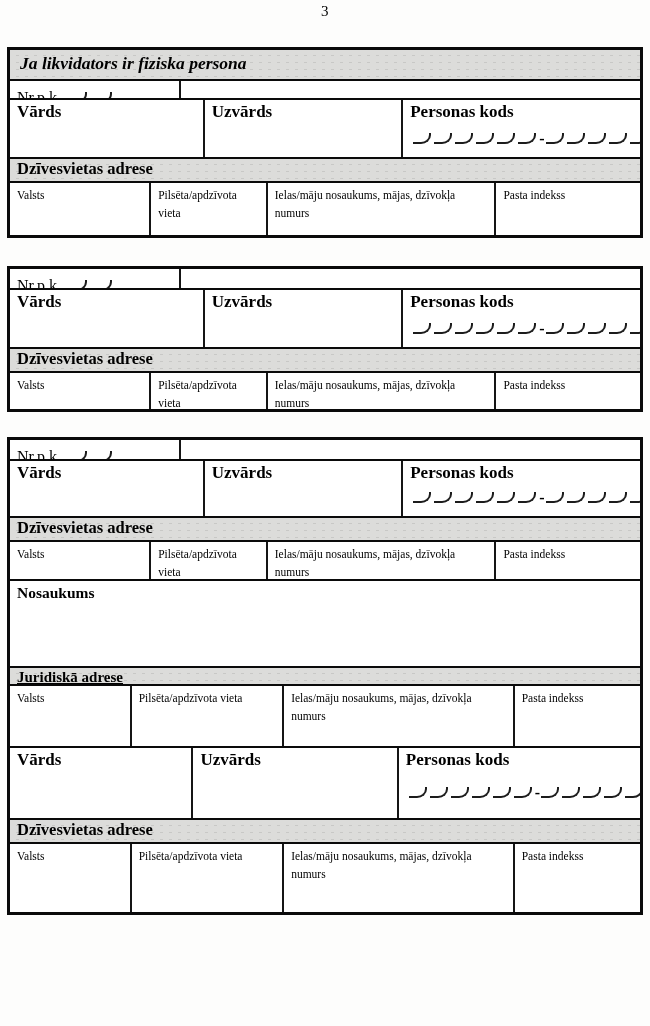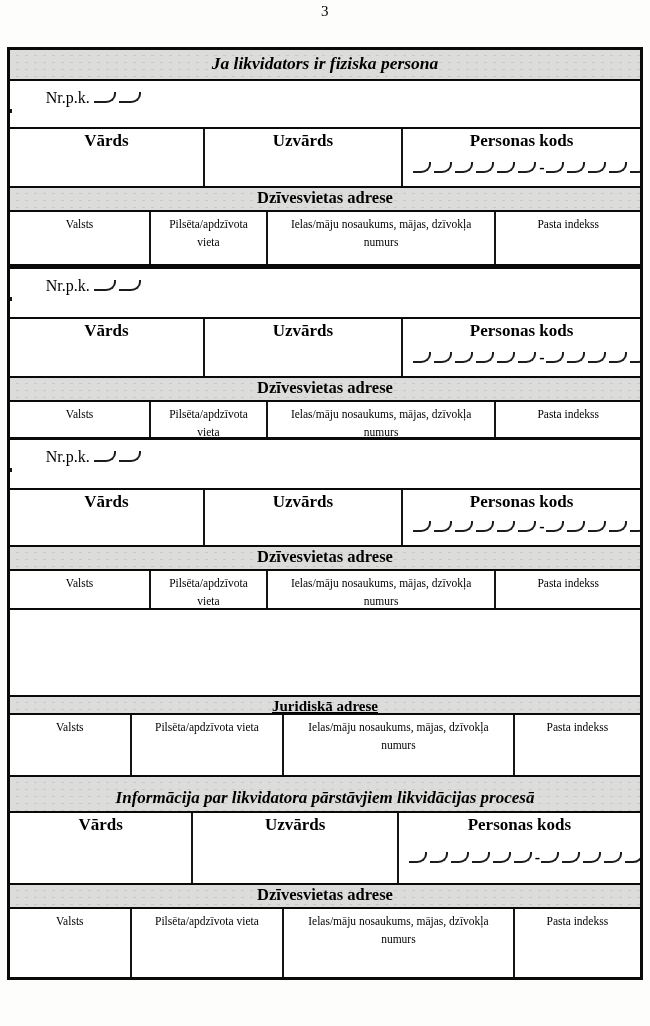--- a/index.html
+++ b/index.html
@@ -6,21 +6,21 @@
   .page {
     position:relative; width:650px; height:1026px; background:#fdfdfc;
     font-family:"Liberation Serif","DejaVu Serif",serif; color:#000;
     margin:0 auto; overflow:hidden;
   }
   .pageno { position:absolute; top:3px; left:0; width:100%; text-align:center;
     font-size:15px; letter-spacing:.5px; }
 
   .ftable { position:absolute; left:7px; width:636px; border:3px solid #0a0a0a;
     box-sizing:border-box; background:#fff; }
-  .row { display:flex; border-top:2px solid #0a0a0a; box-sizing:border-box; align-items:stretch;text-align:center; }
+  .row { display:flex; border-top:2px solid #0a0a0a; box-sizing:border-box; align-items:stretch; }
   .row:first-child { border-top:none; }
   .cell { border-left:2px solid #151515; box-sizing:border-box; position:relative;
     padding:2px 7px; overflow:hidden; }
   .cell:first-child { border-left:none; }
 
   
   .ghead, .subhead {
     background-color:#dcdcda;
     background-image:
       radial-gradient(rgba(130,130,128,.45) .8px, transparent .9px),
@@ -50,21 +50,21 @@
   
   .w-nrpk { width:26.9%; } .w-nrpk-rest { width:73.1%; }
   .w-name1 { width:30.6%; } .w-name2 { width:31.5%; } .w-name3 { width:37.9%; }
   
   .pa1 { width:22.1%; } .pa2 { width:18.5%; } .pa3 { width:36.3%; } .pa4 { width:23.1%; }
   
   .ja1 { width:19%; } .ja2 { width:24.2%; } .ja3 { width:36.6%; } .ja4 { width:20.2%; }
   .w-reg { width:49.4%; } .w-nos { width:50.6%; }
 
   
-  .h29{height:29px;} .h34{height:48px;flex-direction:column;} .h35{height:35px;} .h36{height:36px;}
+  .h29{height:29px;} .h34{height:19px;} .h35{height:35px;} .h36{height:36px;}
   .h19{height:24px;} .h18{height:18px;text-decoration:underline;} .h38{height:38px;} .h39{height:39px;}
   .h54{height:54px;} .h57{height:57px;} .h59{height:59px;} .h62{height:62px;} .h70{height:70px;} .h72{height:72px;} .h87{height:87px;}
 
   .t-a { top:47px; } .t-b { top:266px; } .t-c { top:437px; }
 </style>
 </head>
 <body>
 
 <div class="page">
   <div class="pageno">3</div>
@@ -176,38 +176,38 @@
         <span class="smalllab">Valsts</span></div>
       <div class="cell pa2">
         <span class="smalllab">Pilsēta/apdzīvota vieta</span></div>
       <div class="cell pa3">
         <span class="smalllab">Ielas/māju nosaukums, mājas, dzīvokļa numurs</span></div>
       <div class="cell pa4">
         <span class="smalllab">Pasta indekss</span></div>
     </div>
 
     <div class="row h87">
+      <div class="cell w-nos">
+        <span class="biglab" style="font-size:15.5px;">Nosaukums</span>
+      </div>
     </div>
     <div class="row h18">
       <div class="cell subhead" style="width:100%; line-height:18px; font-size:15px;">Juridiskā adrese</div>
     </div>
     <div class="row h62">
       <div class="cell ja1">
         <span class="smalllab">Valsts</span></div>
       <div class="cell ja2">
         <span class="smalllab">Pilsēta/apdzīvota vieta</span></div>
       <div class="cell ja3">
         <span class="smalllab">Ielas/māju nosaukums, mājas, dzīvokļa numurs</span></div>
       <div class="cell ja4">
         <span class="smalllab">Pasta indekss</span></div>
     </div>
 
-    <div class="row h36">
-      <div class="cell ghead" style="width:100%; padding-top:11px; font-size:17px;">Informācija par likvidatora pārstāvjiem likvidācijas procesā</div>
-    </div>
     <div class="row h72">
       <div class="cell w-name1" style="width:28.8%">
         <span class="biglab">Vārds</span>
       </div>
       <div class="cell w-name2" style="width:32.6%">
         <span class="biglab">Uzvārds</span>
       </div>
       <div class="cell w-name3" style="width:38.6%">
         <span class="biglab">Personas kods</span>
         <span class="kods-blanks lifted">

